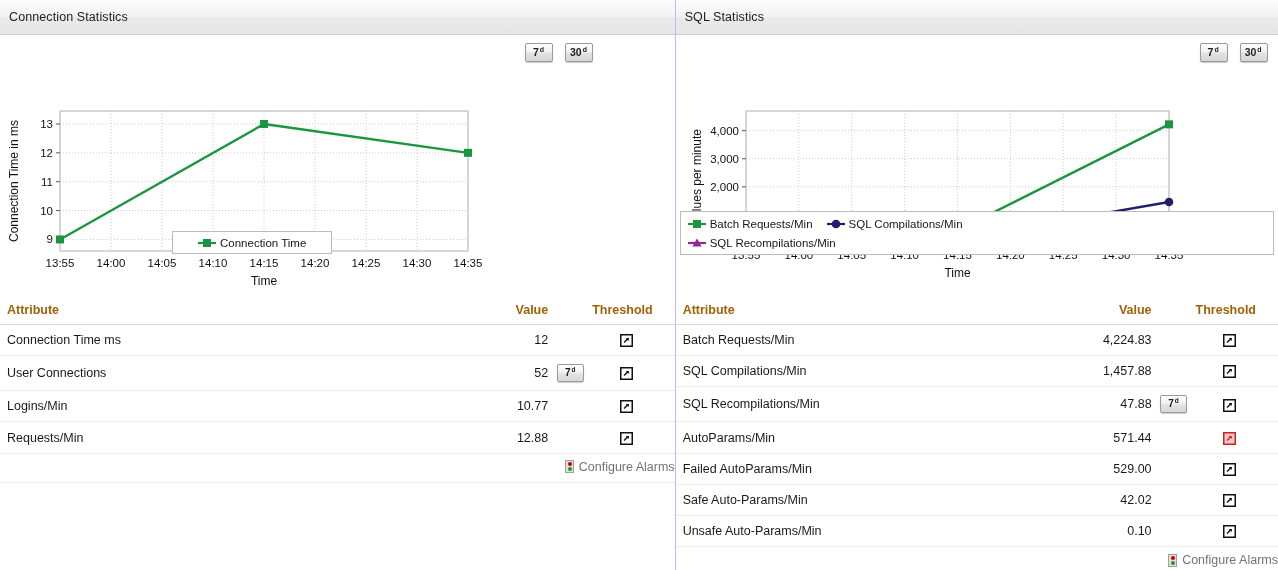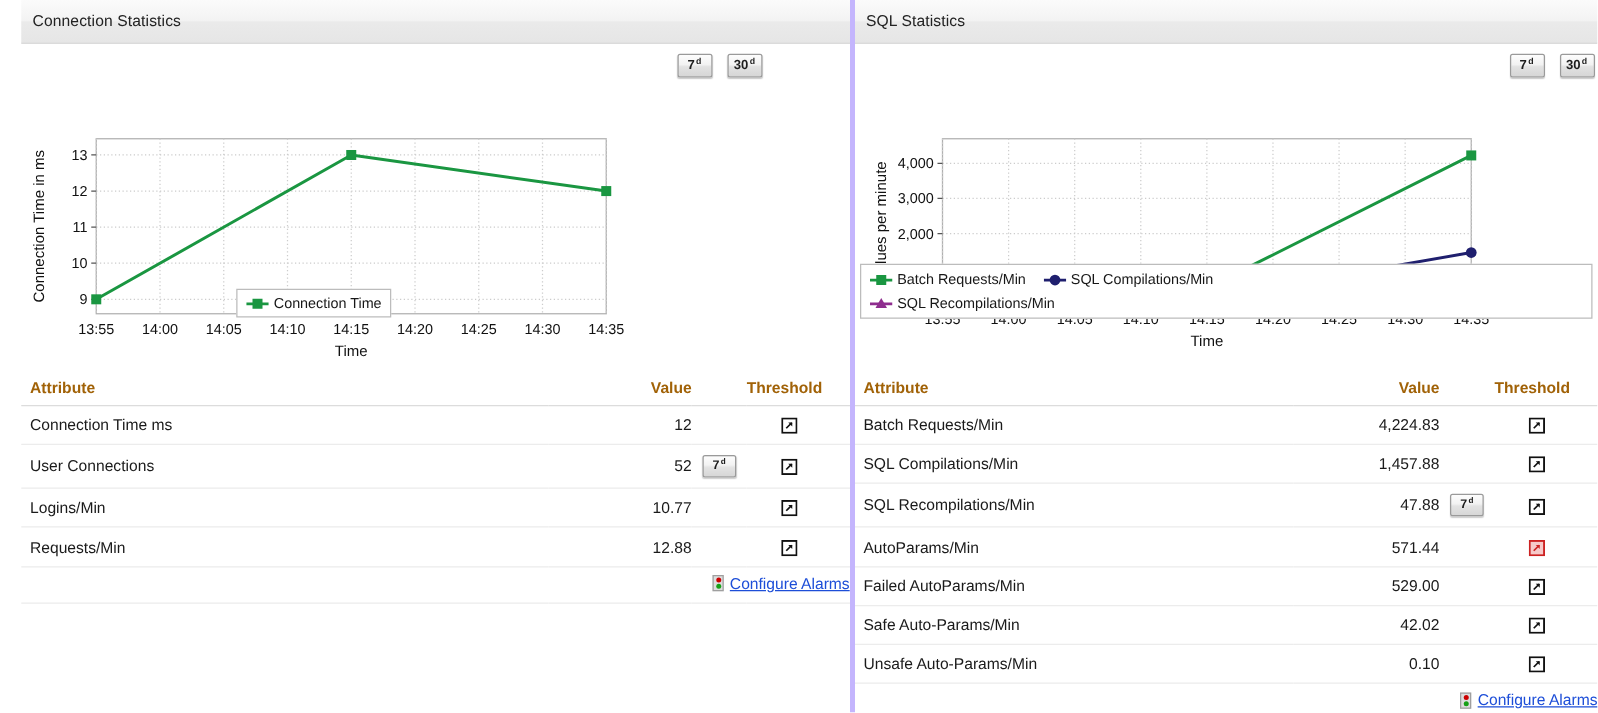--- a/index.html
+++ b/index.html
@@ -14,21 +14,21 @@
   .dashboard {
     position: relative;
     width: 1278px; height: 570px;
     display: flex;
   }
   .panel {
     position: relative;
     height: 570px;
     background: #ffffff;
   }
-  .panel.left  { width: 720px; border-right: 4px solid #c4b5fd; margin-left: 17px; }
+  .panel.left  { width: 720px; border-right: 1px solid #c4b5fd; }
   .panel.right { width: 642px; }
 
   
   .panel-header {
     height: 35px;
     background: linear-gradient(to bottom, #fbfbfb 0%, #f3f3f3 48%, #eaeaea 52%, #e6e6e6 100%);
     border-bottom: 1px solid #cfcfcf;
     display: flex;
     align-items: center;
     padding-left: 9px;
@@ -152,22 +152,21 @@
 
   .cfg-link {
     display: inline-flex;
     align-items: center;
     gap: 5px;
     cursor: pointer;
     white-space: nowrap;
   }
   .cfg-link .txt {
     font-size: 12.5px;
-    color: #1d4ed8;
-    text-decoration: underline;
+    color: #737373;
   }
   .cfg-wrap { text-align: right; padding-right: 14px; }
 
   .traffic {
     display: inline-block;
     width: 9px; height: 13px;
     border: 1px solid #9f9f9f;
     background: #dedede;
     position: relative;
     vertical-align: middle;
@@ -241,21 +240,21 @@
           <text x="366" y="232" text-anchor="middle" font-size="11.5" fill="#111" font-family="&quot;Liberation Sans&quot;, sans-serif">14:25</text>
           <text x="417" y="232" text-anchor="middle" font-size="11.5" fill="#111" font-family="&quot;Liberation Sans&quot;, sans-serif">14:30</text>
           <text x="468" y="232" text-anchor="middle" font-size="11.5" fill="#111" font-family="&quot;Liberation Sans&quot;, sans-serif">14:35</text>
           <text x="264" y="250" text-anchor="middle" font-size="12" fill="#111" font-family="&quot;Liberation Sans&quot;, sans-serif">Time</text>
           <text x="0" y="0" text-anchor="middle" font-size="12" fill="#111" font-family="&quot;Liberation Sans&quot;, sans-serif" transform="translate(18,146) rotate(-90)">Connection Time in ms</text>
           <polyline points="60,204.45360824742266 264,88.98969072164947 468,117.85567010309276" fill="none" stroke="#1a9641" stroke-width="2.4" stroke-linejoin="round" stroke-linecap="round"></polyline>
           <rect x="56" y="200.45360824742266" width="8" height="8" fill="#1a9641"></rect>
           <rect x="260" y="84.98969072164947" width="8" height="8" fill="#1a9641"></rect>
           <rect x="464" y="113.85567010309276" width="8" height="8" fill="#1a9641"></rect>
         </svg>
-    <div class="legend-box" style="left: 172px; top: 196px; padding: 1px 7px;">
+    <div class="legend-box" style="left: 172px; top: 196px; padding: 1px 25px;">
           <div class="legend-row">
             <span class="legend-item">
               <svg width="18" height="14" viewBox="0 0 18 14">
                 <line x1="0" y1="7" x2="18" y2="7" stroke="#1a9641" stroke-width="2.2"></line>
                 <rect x="5" y="3" width="8" height="8" fill="#1a9641"></rect>
               </svg>
               <span class="lbl">Connection Time</span>
             </span>
           </div>
         </div>

